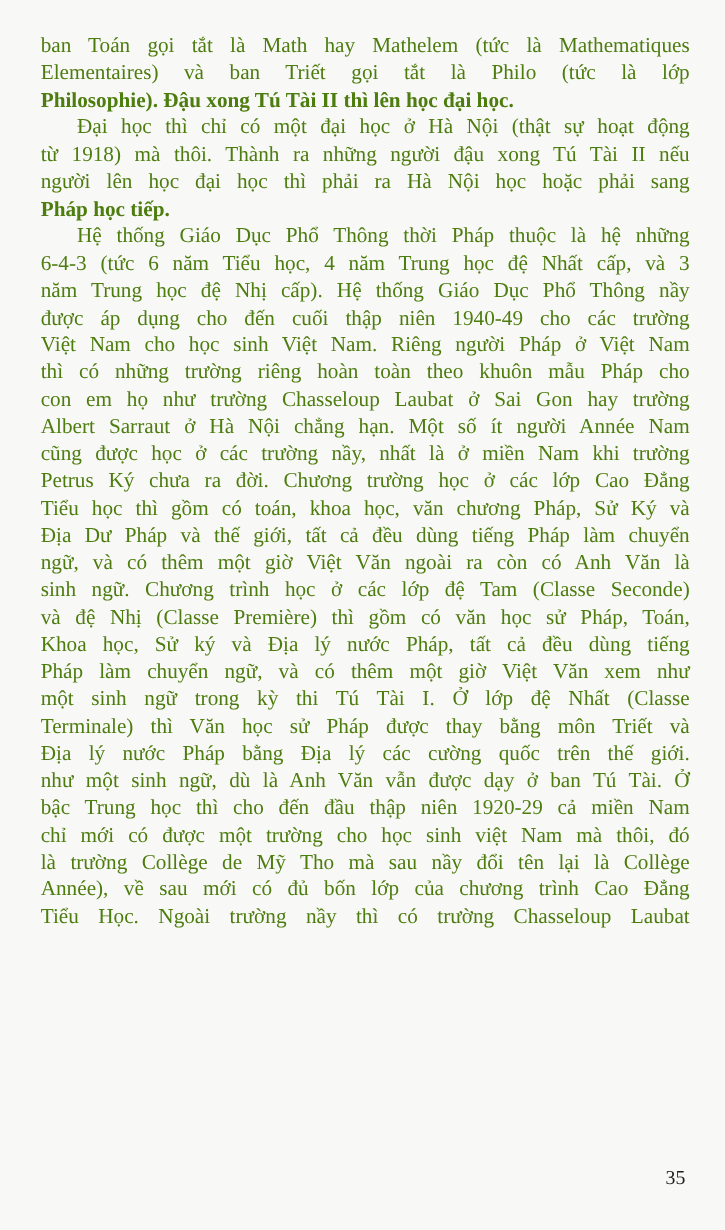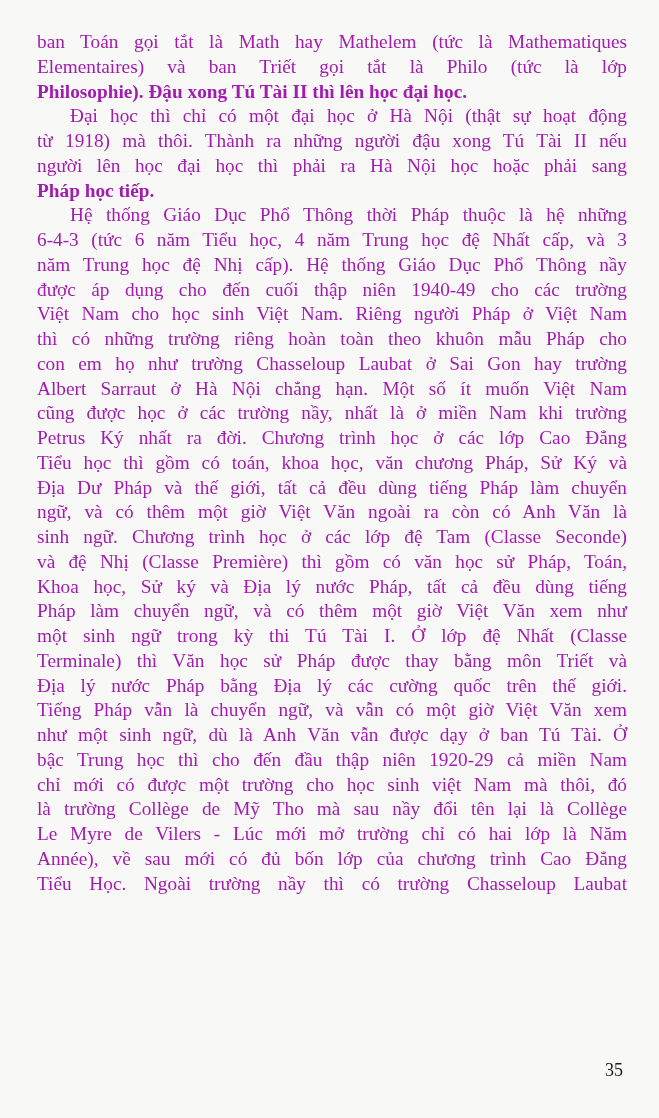--- a/index.html
+++ b/index.html
@@ -9,21 +9,21 @@
     overflow: hidden;
     position: relative;
   }
   .page {
     position: absolute;
     left: 37px; top: 30px;
     width: 590px;
     font-family: "Liberation Serif", serif;
     font-size: 19.3px;
     line-height: 24.75px;
-    color: #a21caf;
+    color: #4d7c0f;
     text-align: justify;
   }
   .line {
     display: block;
     white-space: nowrap;
     text-align-last: justify;
     text-align: justify;
     height: 24.75px;
     overflow: visible;
   }
@@ -53,39 +53,37 @@
     <span class="line last">Pháp học tiếp.</span>
   </div>
   <div>
     <span class="line indent">Hệ thống Giáo Dục Phổ Thông thời Pháp thuộc là hệ những</span>
     <span class="line">6-4-3 (tức 6 năm Tiểu học, 4 năm Trung học đệ Nhất cấp, và 3</span>
     <span class="line">năm Trung học đệ Nhị cấp). Hệ thống Giáo Dục Phổ Thông nầy</span>
     <span class="line">được áp dụng cho đến cuối thập niên 1940-49 cho các trường</span>
     <span class="line">Việt Nam cho học sinh Việt Nam. Riêng người Pháp ở Việt Nam</span>
     <span class="line">thì có những trường riêng hoàn toàn theo khuôn mẫu Pháp cho</span>
     <span class="line">con em họ như trường Chasseloup Laubat ở Sai Gon hay trường</span>
-    <span class="line">Albert Sarraut ở Hà Nội chẳng hạn. Một số ít muốn Việt Nam</span>
+    <span class="line">Albert Sarraut ở Hà Nội chẳng hạn. Một số ít người Année Nam</span>
     <span class="line">cũng được học ở các trường nầy, nhất là ở miền Nam khi trường</span>
-    <span class="line">Petrus Ký nhất ra đời. Chương trình học ở các lớp Cao Đẳng</span>
+    <span class="line">Petrus Ký chưa ra đời. Chương trường học ở các lớp Cao Đẳng</span>
     <span class="line">Tiểu học thì gồm có toán, khoa học, văn chương Pháp, Sử Ký và</span>
     <span class="line">Địa Dư Pháp và thế giới, tất cả đều dùng tiếng Pháp làm chuyển</span>
     <span class="line">ngữ, và có thêm một giờ Việt Văn ngoài ra còn có Anh Văn là</span>
     <span class="line">sinh ngữ. Chương trình học ở các lớp đệ Tam (Classe Seconde)</span>
     <span class="line">và đệ Nhị (Classe Première) thì gồm có văn học sử Pháp, Toán,</span>
     <span class="line">Khoa học, Sử ký và Địa lý nước Pháp, tất cả đều dùng tiếng</span>
     <span class="line">Pháp làm chuyển ngữ, và có thêm một giờ Việt Văn xem như</span>
     <span class="line">một sinh ngữ trong kỳ thi Tú Tài I. Ở lớp đệ Nhất (Classe</span>
     <span class="line">Terminale) thì Văn học sử Pháp được thay bằng môn Triết và</span>
     <span class="line">Địa lý nước Pháp bằng Địa lý các cường quốc trên thế giới.</span>
-    <span class="line">Tiếng Pháp vẫn là chuyển ngữ, và vẫn có một giờ Việt Văn xem</span>
     <span class="line">như một sinh ngữ, dù là Anh Văn vẫn được dạy ở ban Tú Tài. Ở</span>
     <span class="line">bậc Trung học thì cho đến đầu thập niên 1920-29 cả miền Nam</span>
     <span class="line">chỉ mới có được một trường cho học sinh việt Nam mà thôi, đó</span>
     <span class="line">là trường Collège de Mỹ Tho mà sau nầy đổi tên lại là Collège</span>
-    <span class="line">Le Myre de Vilers - Lúc mới mở trường chỉ có hai lớp là Năm</span>
     <span class="line">Année), về sau mới có đủ bốn lớp của chương trình Cao Đẳng</span>
     <span class="line">Tiểu Học. Ngoài trường nầy thì có trường Chasseloup Laubat</span>
     <span class="line"></span>
     <span class="line"></span>
     <span class="line"></span>
     <span class="line"></span>
   </div>
 </div>
 
 <div class="page-number">35</div>

